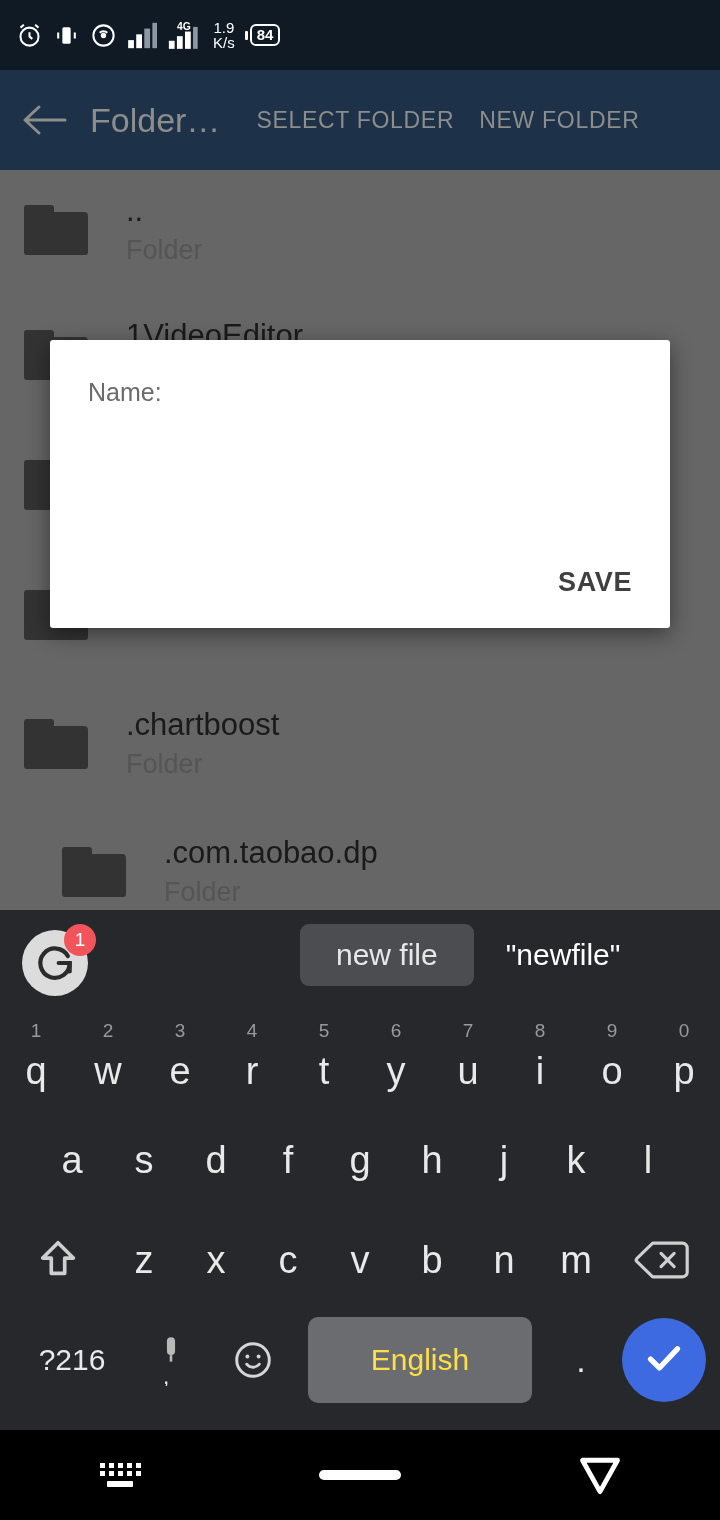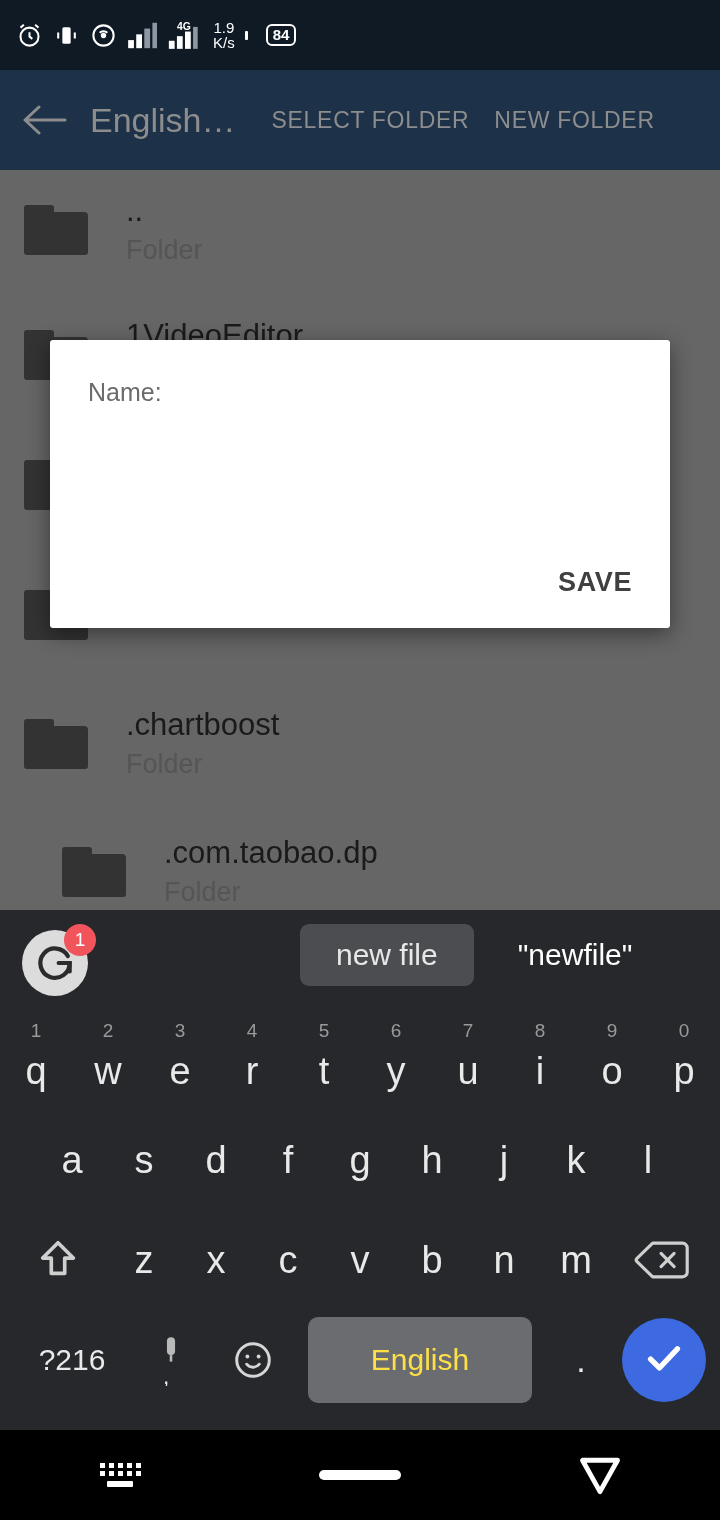--- a/index.html
+++ b/index.html
@@ -22,21 +22,21 @@
   .sb-right{ display:flex; align-items:center; gap:10px; }
   .sb-ico{ display:inline-flex; align-items:center; justify-content:center; }
   .dots{ display:flex; gap:6px; align-items:center; margin-left:4px;}
   .dots i{ width:7px;height:7px;border-radius:50%;background:#fff;display:block;}
   .sq{ width:26px;height:30px;border-radius:6px;background:#fff; }
   .sb-kbps{ font-size:15px; line-height:15px; text-align:center; font-weight:400;}
   .batt{
     border:2px solid #fff;border-radius:6px;padding:1px 5px;font-size:15px;
     line-height:16px;font-weight:700;letter-spacing:0;
   }
-  .battwrap{ display:flex;align-items:center;gap:18px; }
+  .battwrap{ display:flex;align-items:center;gap:2px; }
   .battnub{ width:3px;height:9px;background:#fff;border-radius:1px; }
 
   
   .appbar{
     position:absolute; left:0; top:70px; width:720px; height:100px;
     background:#1d3148; display:flex; align-items:center; padding:0 22px;
   }
   .back-arrow{ width:46px;height:46px;display:flex;align-items:center;justify-content:center;margin-right:22px;}
   .appbar-title{
     font-size:34px; color:#8d8d8d; font-weight:400; white-space:nowrap;
@@ -108,21 +108,21 @@
   .gram-circle{
     width:66px;height:66px;border-radius:50%;background:#dcdcdc;
     display:flex;align-items:center;justify-content:center;
   }
   .gram-badge{
     position:absolute; right:-8px; top:-6px; width:32px;height:32px;border-radius:50%;
     background:#f2545b; color:#fff; font-size:19px; display:flex;
     align-items:center; justify-content:center; font-weight:400;
   }
   .sugg-items{
-    position:absolute; left:300px; top:14px; display:flex; gap:12px;
+    position:absolute; left:300px; top:14px; display:flex; gap:0;
   }
   .sugg-chip{
     background:#4b4d50; border-radius:9px; padding:14px 36px;
     font-size:30px; color:#e8e8e8;
   }
   .sugg-plain{ font-size:30px; color:#ffffff; padding:14px 18px; margin-left:14px; }
 
   .krow{ display:flex; justify-content:center; align-items:flex-start; height:100px; }
   .key{
     position:relative; flex:0 0 auto; height:100px;
@@ -220,21 +220,21 @@
       </span>
     </div>
   </div>
 
   <div class="appbar">
     <span class="back-arrow">
       <svg width="44" height="34" viewBox="0 0 44 34">
           <path d="M2 17h40M2 17l14-13M2 17l14 13" fill="none" stroke="#8d8d8d" stroke-width="3" stroke-linecap="round" stroke-linejoin="round"></path>
         </svg>
     </span>
-    <span class="appbar-title">English…</span>
+    <span class="appbar-title">Folder…</span>
     <span class="appbar-action">SELECT FOLDER</span>
     <span class="appbar-action">NEW FOLDER</span>
   </div>
 
   <div class="filelist">
 
     <div class="file-row" style="height:120px;">
       <span class="folder-ico">
           <i class="tab"></i>
           <i class="body"></i>

